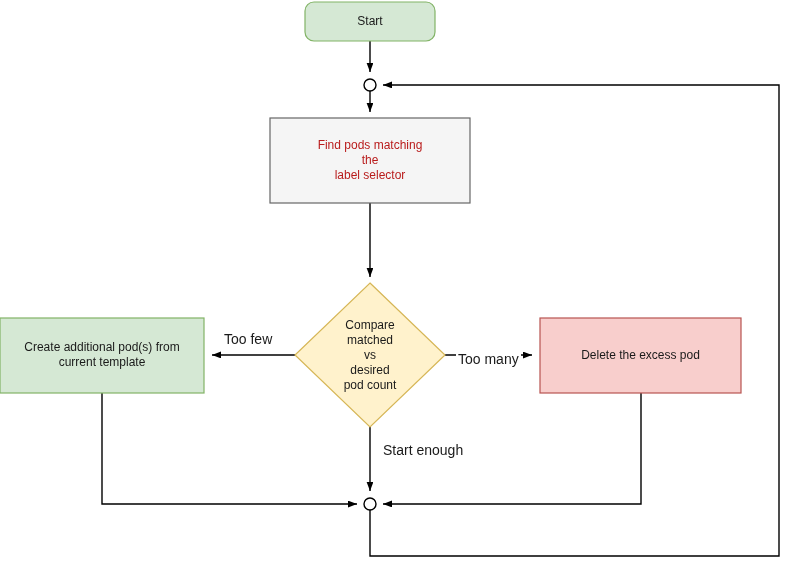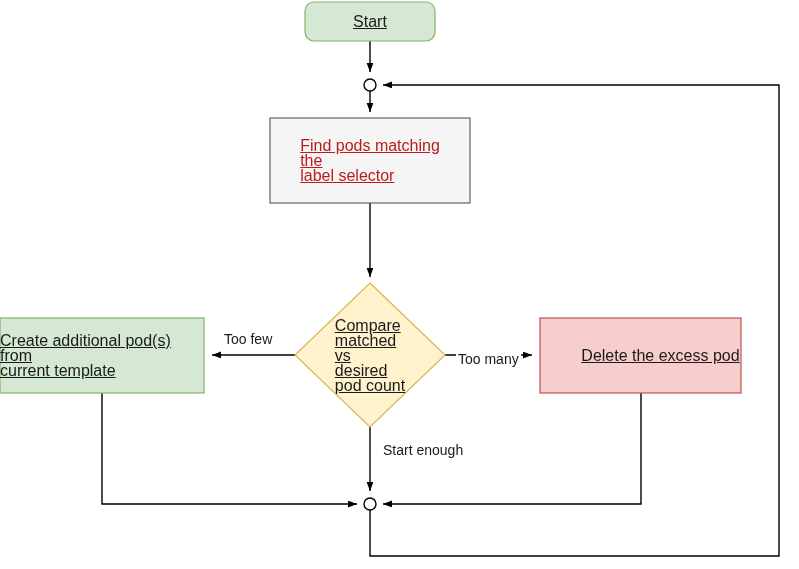--- a/index.html
+++ b/index.html
@@ -22,27 +22,26 @@
     top: 0;
     left: 0;
     width: 799px;
     height: 569px;
   }
   .node-text {
     position: absolute;
     display: flex;
     align-items: center;
     justify-content: center;
-    text-align: left;
+    text-align: center;
     pointer-events: none;
     white-space: pre-line;
     color: #1a1a1a;
-    font-size: 16px;
+    font-size: 12px;
     line-height: 15px;
-    text-decoration: underline;
   }
   .edge-label {
     position: absolute;
     font-size: 14px;
     color: #1a1a1a;
     line-height: 14px;
     white-space: nowrap;
     background: #ffffff;
     padding: 0 2px;
   }
@@ -103,21 +102,21 @@
 
   <div class="node-text" style="left:310px; top:313px; width:120px; height:84px;">Compare
 matched
 vs
 desired
 pod count</div>
 
   <div class="node-text" style="left:0px; top:318px; width:204px; height:74px;">Create additional pod(s) from
 current template</div>
 
-  <div class="node-text" style="left:540px; top:318px; width:201px; height:75px;padding-left:20px;">Delete the excess pod</div>
+  <div class="node-text" style="left:540px; top:318px; width:201px; height:75px;">Delete the excess pod</div>
 
   <div class="edge-label" style="left:222px; top:332px;">Too few</div>
 
   <div class="edge-label" style="left:456px; top:352px;">Too many</div>
 
   <div class="edge-label" style="left:381px; top:443px;">Start enough</div>
 
 </div>
 
 </body></html>

